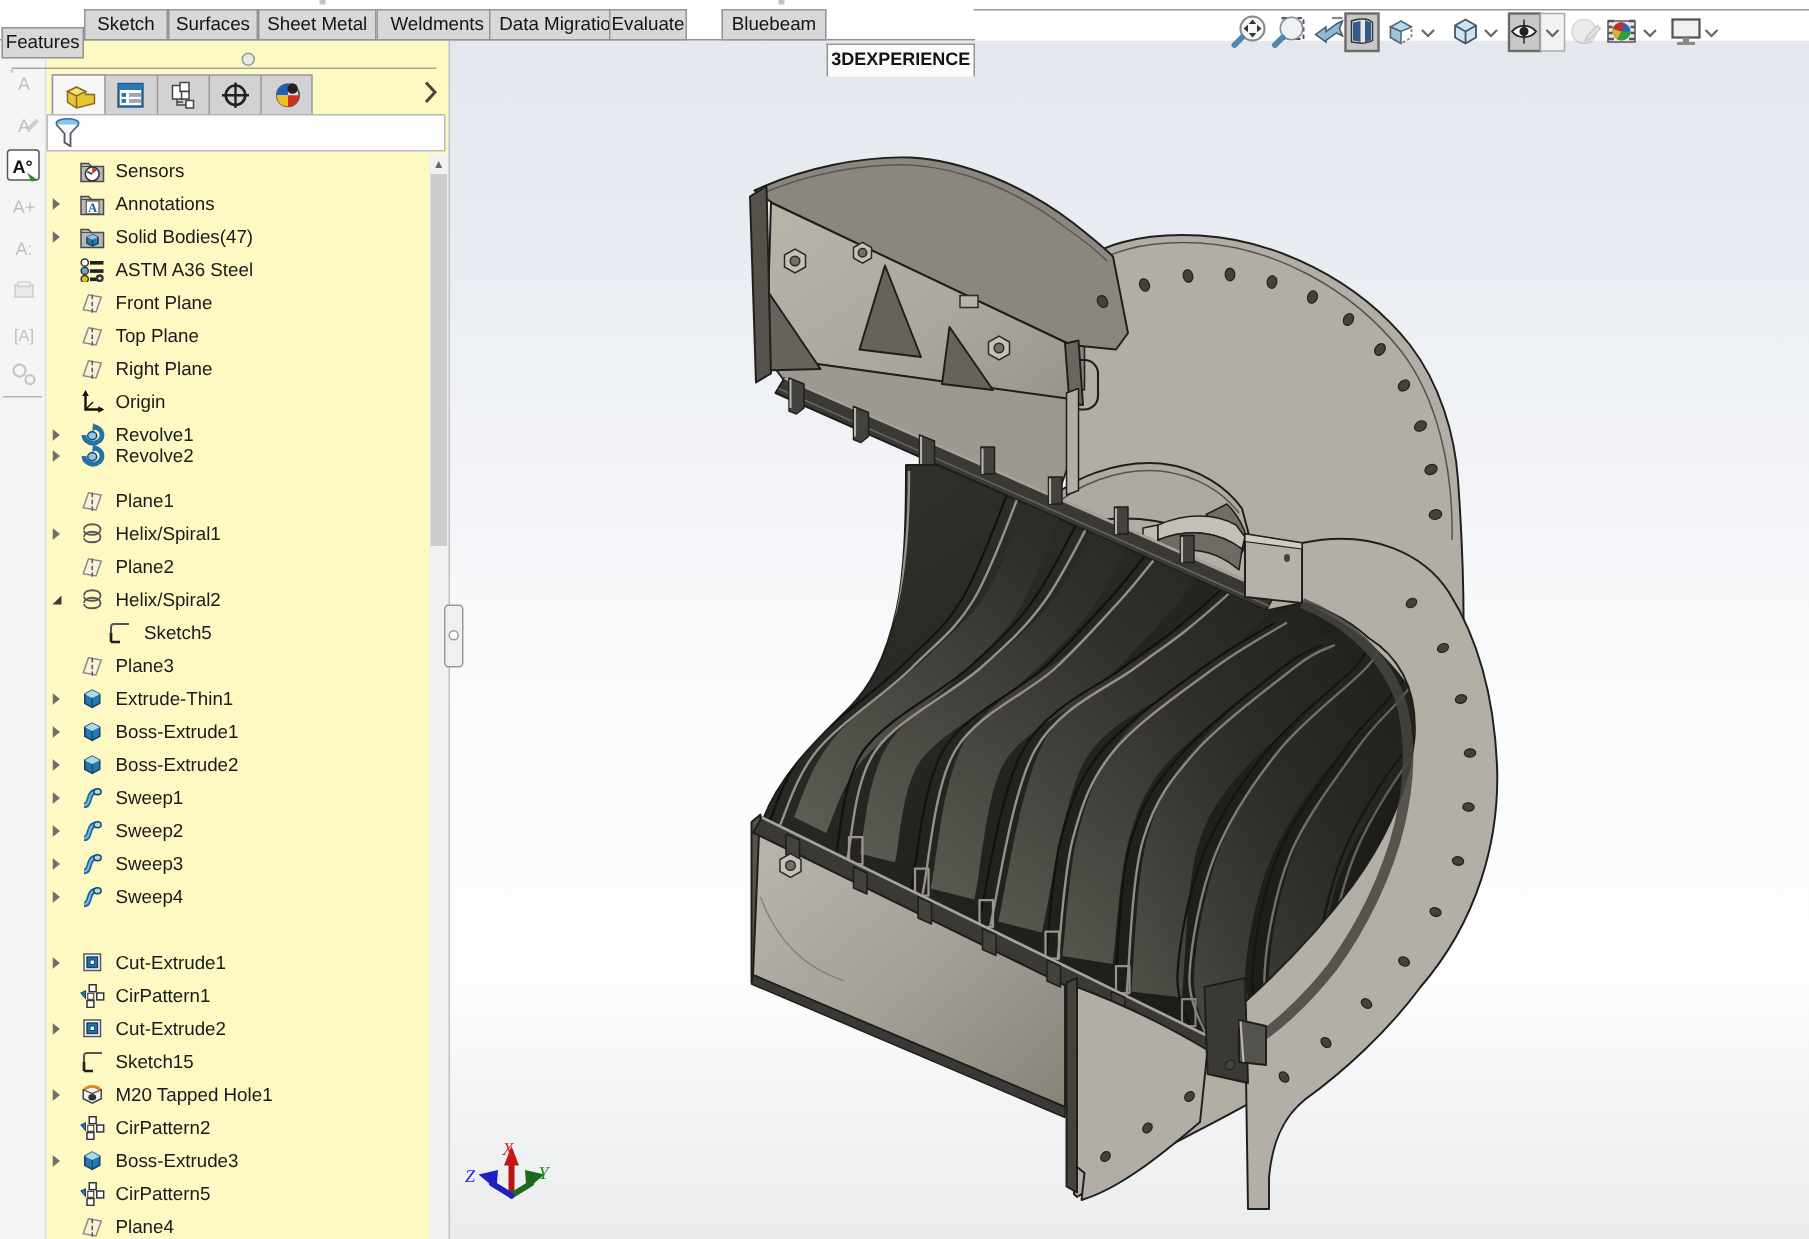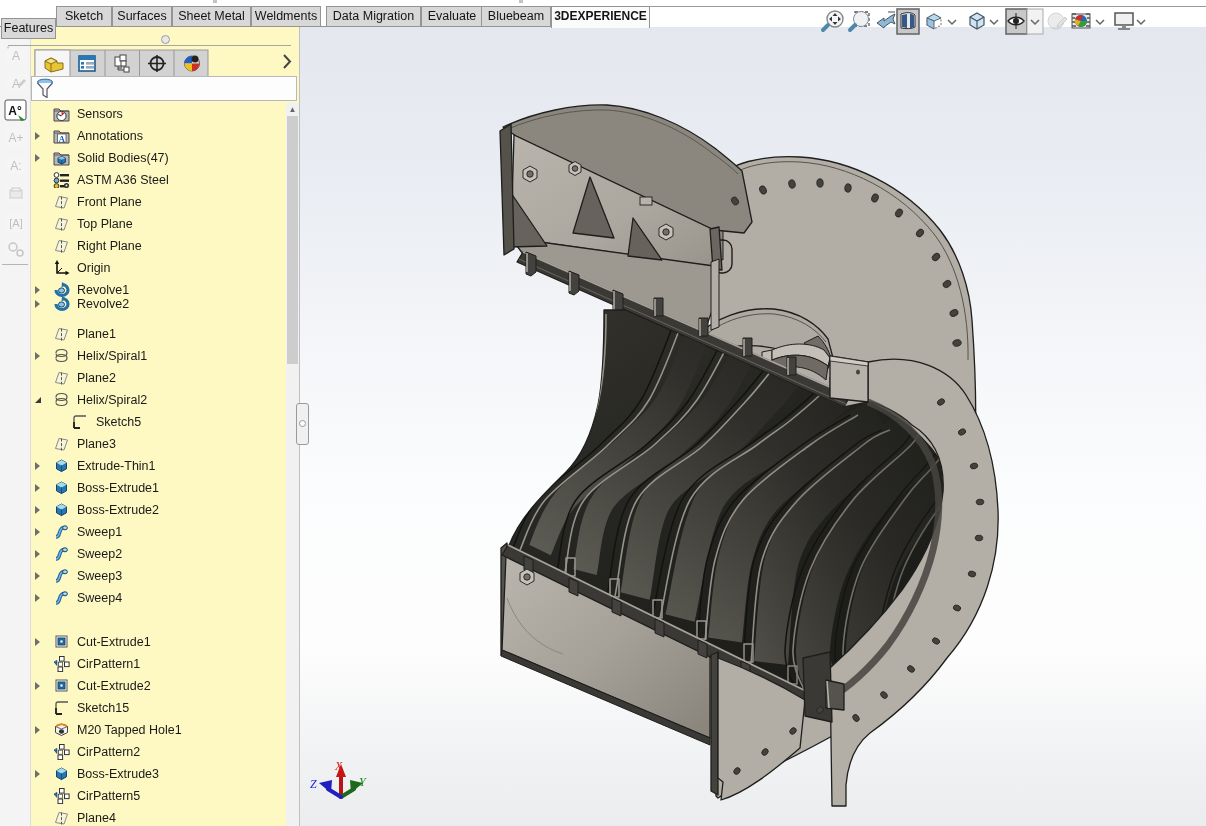--- a/index.html
+++ b/index.html
@@ -23,25 +23,25 @@
 
 <div id="topbar" style="position:absolute;left:0;top:0;width:1206px;height:27px;background:#fff;z-index:5;">
   <div style="position:absolute;left:213px;top:0;width:4px;height:3px;background:#c4c4c4"></div>
   <div style="position:absolute;left:519px;top:0;width:4px;height:3px;background:#c4c4c4"></div>
   <div id="topline"></div>
   <div id="tabline"></div>
   <div class="tab" style="left:1px;width:55px;margin-top:12px;">Features</div>
   <div class="tab" style="left:56px;width:56px;">Sketch</div>
   <div class="tab" style="left:112px;width:60px;">Surfaces</div>
   <div class="tab" style="left:172px;width:79px;">Sheet Metal</div>
-  <div class="tab" style="left:251px;width:70px;">Weldments</div>
+  <div class="tab" style="left:251px;width:81px;">Weldments</div>
   <div class="tab" style="left:326px;width:95px;">Data Migration</div>
-  <div class="tab" style="left:421px;width:62px;">Evaluate</div>
+  <div class="tab" style="left:406px;width:52px;">Evaluate</div>
   <div class="tab" style="left:481px;width:70px;">Bluebeam</div>
-  <div class="tab tabactive" style="left:551px;width:99px;">3DEXPERIENCE</div>
+  <div class="tab tabactive" style="left:551px;width:99px;margin-top:23px;">3DEXPERIENCE</div>
 </div>
 
 <div id="viewport">
 <svg width="906" height="799" viewBox="300 27 906 799" xmlns="http://www.w3.org/2000/svg">
 
 <defs>
   <clipPath id="ribclip">
     <path d="M604,310 L625,310 L632,313 L844,407 L868,402 C910,420 940,450 952,485 C962,525 958,570 945,610 C925,625 905,648 880,668 C860,684 845,692 832,697 C795,706 755,683 718,658 L508,556 L508,548 C520,515 548,490 566,472 C578,460 590,442 598,405 C603,380 604,350 604,310 Z"></path>
   </clipPath>
   <linearGradient id="bwall" x1="0" y1="0" x2="1" y2="1">

